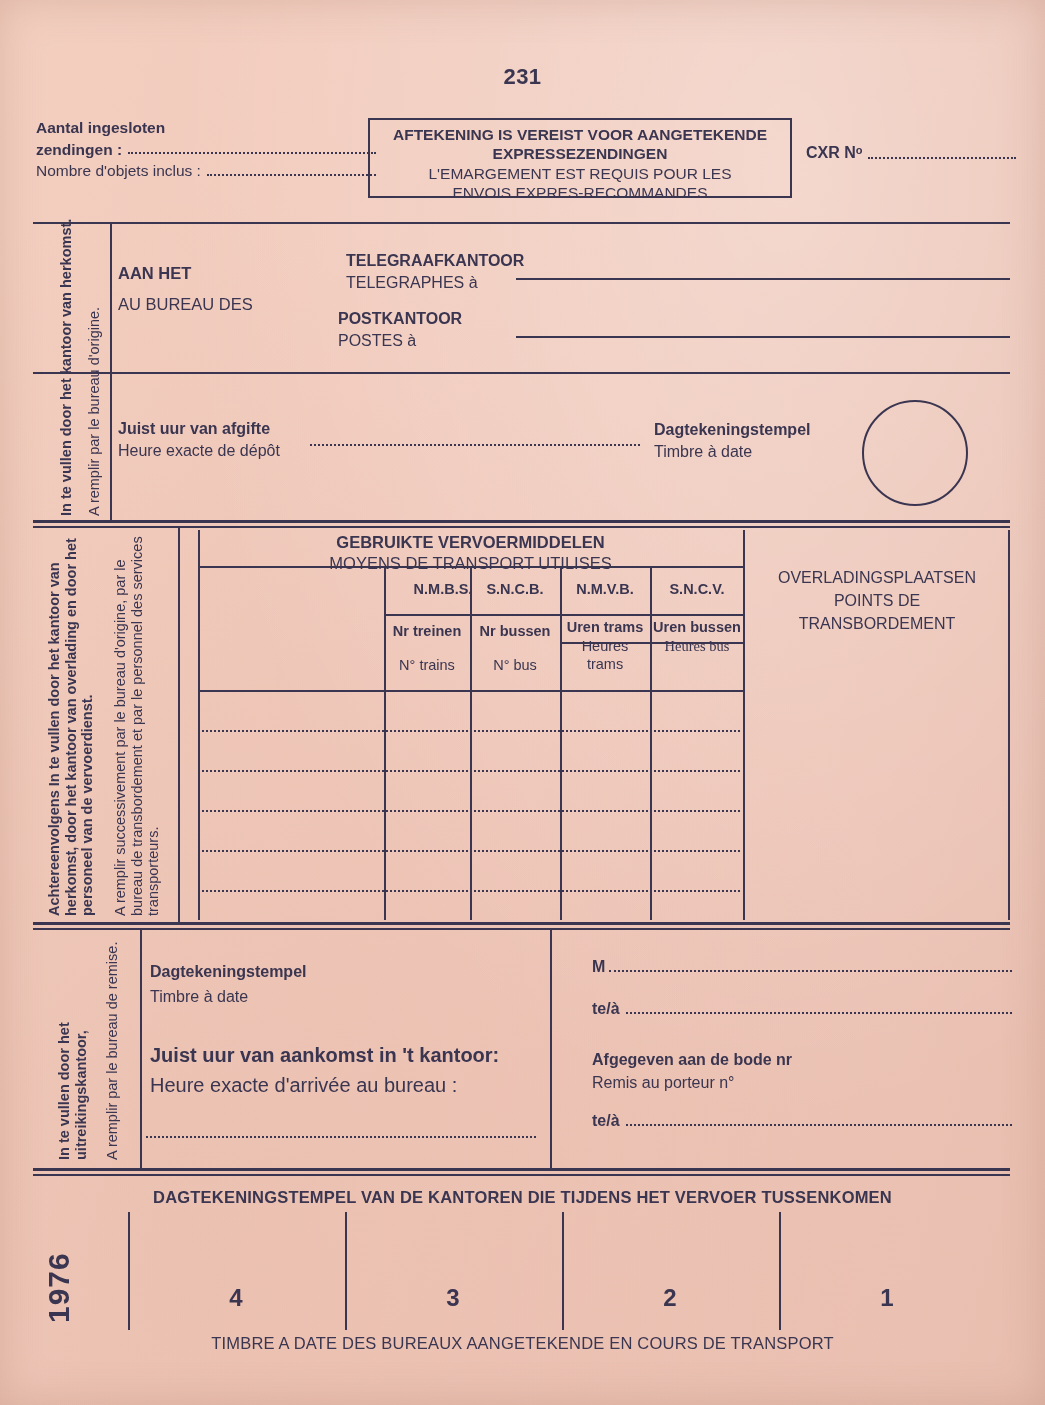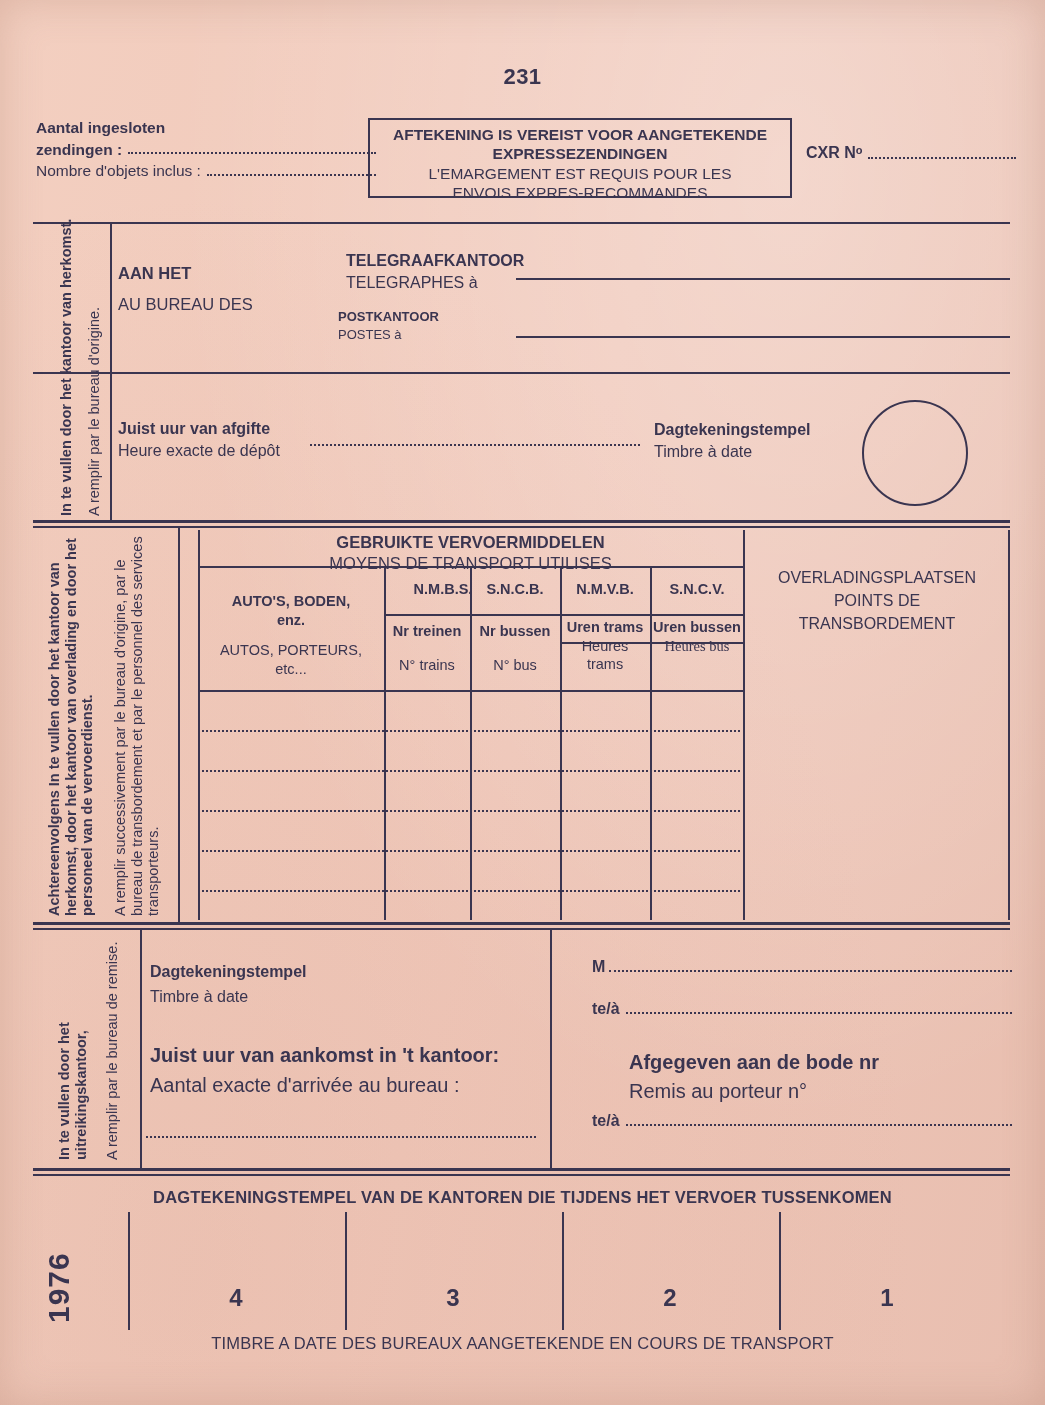--- a/index.html
+++ b/index.html
@@ -146,21 +146,21 @@
     left: 346px;
     top: 250px;
     font-size: 16px;
     line-height: 1.35;
   }
   #tk-label .b { font-weight: bold; }
   #pk-label {
     position: absolute;
     left: 338px;
     top: 308px;
-    font-size: 13px;
+    font-size: 16px;
     line-height: 1.35;
   }
   #pk-label .b { font-weight: bold; }
   #tk-line {
     position: absolute;
     left: 516px;
     top: 278px;
     width: 494px;
     border-bottom: 2px solid #3a3550;
   }
@@ -292,23 +292,22 @@
     display: flex;
     align-items: flex-end;
     font-size: 16px;
   }
   #terow1 .lbl { font-weight: bold; }
   #terow1 .lead { flex: 1; margin-left: 6px; margin-bottom: 4px; }
   #afgegeven {
     position: absolute;
     left: 592px;
     top: 1048px;
-    font-size: 20px;
+    font-size: 16px;
     line-height: 1.45;
-    margin-left: 37px;
   }
   #afgegeven .b { font-weight: bold; }
   #terow2 {
     position: absolute;
     left: 592px;
     top: 1112px;
     width: 420px;
     display: flex;
     align-items: flex-end;
     font-size: 16px;
@@ -465,27 +464,20 @@
     <div id="hdr-gebruikte">
       <div class="b">GEBRUIKTE VERVOERMIDDELEN</div>
       <div>MOYENS DE TRANSPORT UTILISES</div>
     </div>
     <div id="hdr-overlading">
       <div class="b">OVERLADINGSPLAATSEN</div>
       <div>POINTS DE</div>
       <div>TRANSBORDEMENT</div>
     </div>
 
-    <div class="cellhdr" style="left:2px; top:62px; width:182px;">
-      <div class="b">AUTO'S, BODEN,</div>
-      <div class="b">enz.</div>
-      <div style="height:12px;"></div>
-      <div>AUTOS, PORTEURS,</div>
-      <div>etc...</div>
-    </div>
 
     <div class="cellhdr" style="left:204px; top:50px; width:82px;">
       <span class="b">N.M.B.S.</span>
     </div>
     <div class="cellhdr" style="left:274px; top:50px; width:86px;">
       <span class="b">S.N.C.B.</span>
     </div>
     <div class="cellhdr" style="left:364px; top:50px; width:86px;">
       <span class="b">N.M.V.B.</span>
     </div>
@@ -523,21 +515,21 @@
   </div>
 
   <div id="vsplit-bottom"></div>
 
   <div id="dagtek-2" class="ink">
     <div class="b">Dagtekeningstempel</div>
     <div>Timbre à date</div>
   </div>
   <div id="aankomst" class="ink">
     <div class="b">Juist uur van aankomst in 't kantoor:</div>
-    <div>Aantal exacte d'arrivée au bureau :</div>
+    <div>Heure exacte d'arrivée au bureau :</div>
   </div>
   <div id="aankomst-dots"></div>
 
   <div id="mrow" class="ink">
     <span class="lbl">M</span>
     <span class="lead dots"></span>
   </div>
   <div id="terow1" class="ink">
     <span class="lbl">te/à</span>
     <span class="lead dots"></span>

